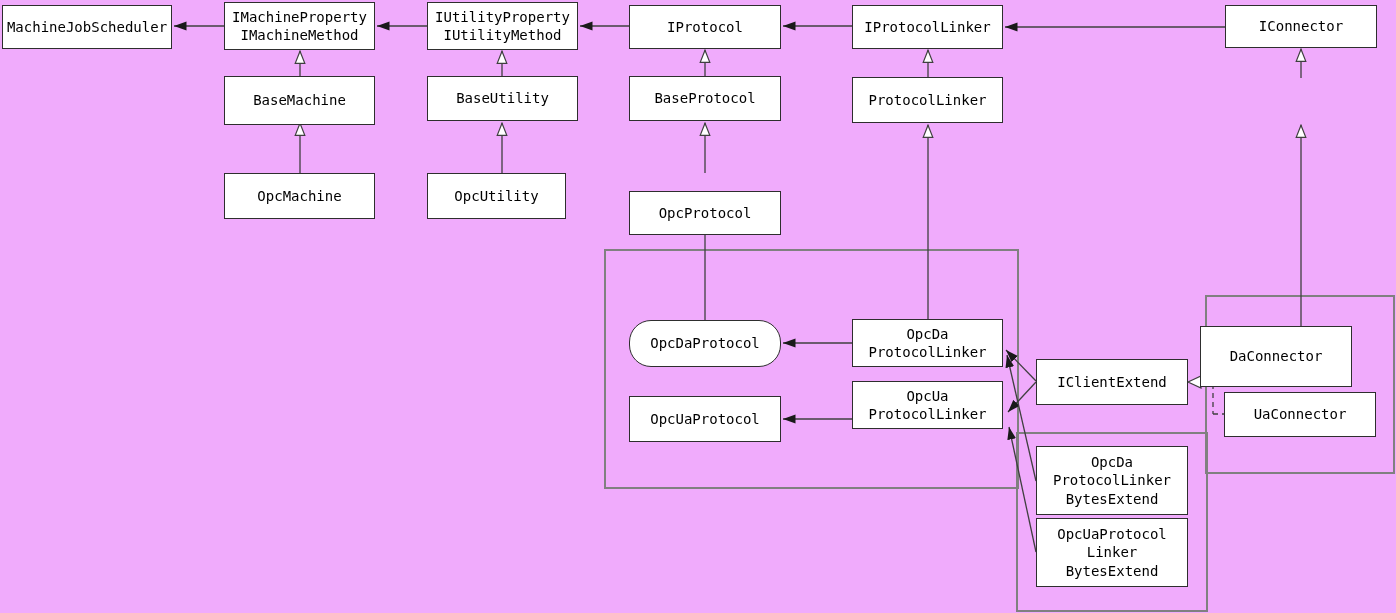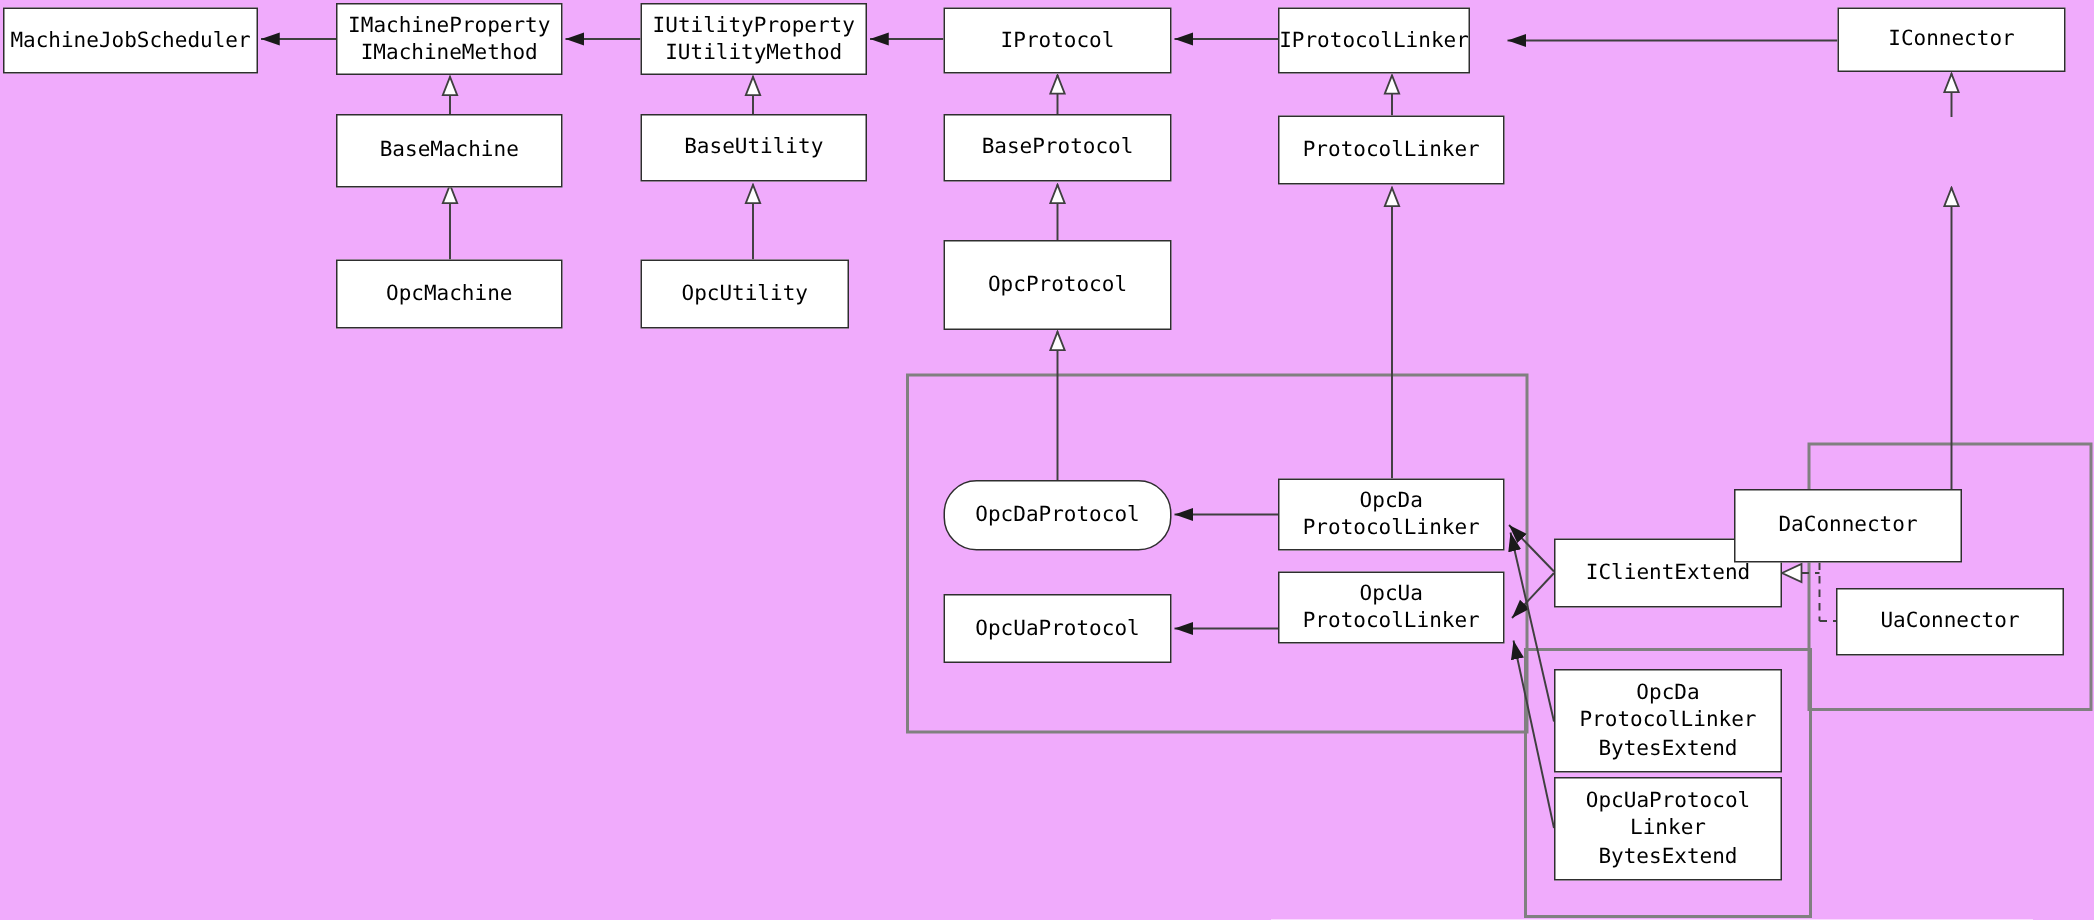--- a/index.html
+++ b/index.html
@@ -68,41 +68,41 @@
     <path d="M1201,382 H1213 M1213,348 V414 M1213,348 H1224 M1213,414 H1224" stroke="#3f3f3f" stroke-width="1.3" fill="none" stroke-dasharray="5 4"></path>
     <polygon points="1188,382 1201,376 1201,388" fill="#ffffff" stroke="#3f3f3f" stroke-width="1.2"></polygon>
   </svg>
 
   <div class="node" style="left:2px;   top:5px;   width:170px; height:44px;">MachineJobScheduler</div>
   <div class="node" style="left:224px; top:2px;   width:151px; height:48px;">IMachineProperty
 IMachineMethod</div>
   <div class="node" style="left:427px; top:2px;   width:151px; height:48px;">IUtilityProperty
 IUtilityMethod</div>
   <div class="node" style="left:629px; top:5px;   width:152px; height:44px;">IProtocol</div>
-  <div class="node" style="left:852px; top:5px;   width:128px; height:44px;">IProtocolLinker</div>
+  <div class="node" style="left:852px; top:5px;   width:151px; height:44px;">IProtocolLinker</div>
   <div class="node" style="left:1225px;top:5px;   width:152px; height:43px;">IConnector</div>
 
   <div class="node" style="left:224px; top:76px;  width:151px; height:49px;">BaseMachine</div>
   <div class="node" style="left:427px; top:76px;  width:151px; height:45px;">BaseUtility</div>
   <div class="node" style="left:629px; top:76px;  width:152px; height:45px;">BaseProtocol</div>
   <div class="node" style="left:852px; top:77px;  width:151px; height:46px;">ProtocolLinker</div>
 
   <div class="node" style="left:224px; top:173px; width:151px; height:46px;">OpcMachine</div>
   <div class="node" style="left:427px; top:173px; width:139px; height:46px;">OpcUtility</div>
-  <div class="node" style="left:629px; top:160px; width:152px; height:60px;">OpcProtocol</div>
+  <div class="node" style="left:629px; top:191px; width:152px; height:44px;">OpcProtocol</div>
 
   <div class="node" style="left:629px; top:320px; width:152px; height:47px;border-radius:22px;">OpcDaProtocol</div>
   <div class="node" style="left:629px; top:396px; width:152px; height:46px;">OpcUaProtocol</div>
   <div class="node" style="left:852px; top:319px; width:151px; height:48px;">OpcDa
 ProtocolLinker</div>
   <div class="node" style="left:852px; top:381px; width:151px; height:48px;">OpcUa
 ProtocolLinker</div>
 
   <div class="node" style="left:1036px;top:359px; width:152px; height:46px;">IClientExtend</div>
-  <div class="node" style="left:1156px;top:326px; width:152px; height:49px;">DaConnector</div>
+  <div class="node" style="left:1200px;top:326px; width:152px; height:61px;">DaConnector</div>
   <div class="node" style="left:1224px;top:392px; width:152px; height:45px;">UaConnector</div>
 
   <div class="node" style="left:1036px;top:446px; width:152px; height:69px;">OpcDa
 ProtocolLinker
 BytesExtend</div>
   <div class="node" style="left:1036px;top:518px; width:152px; height:69px;">OpcUaProtocol
 Linker
 BytesExtend</div>
 
 </div>

